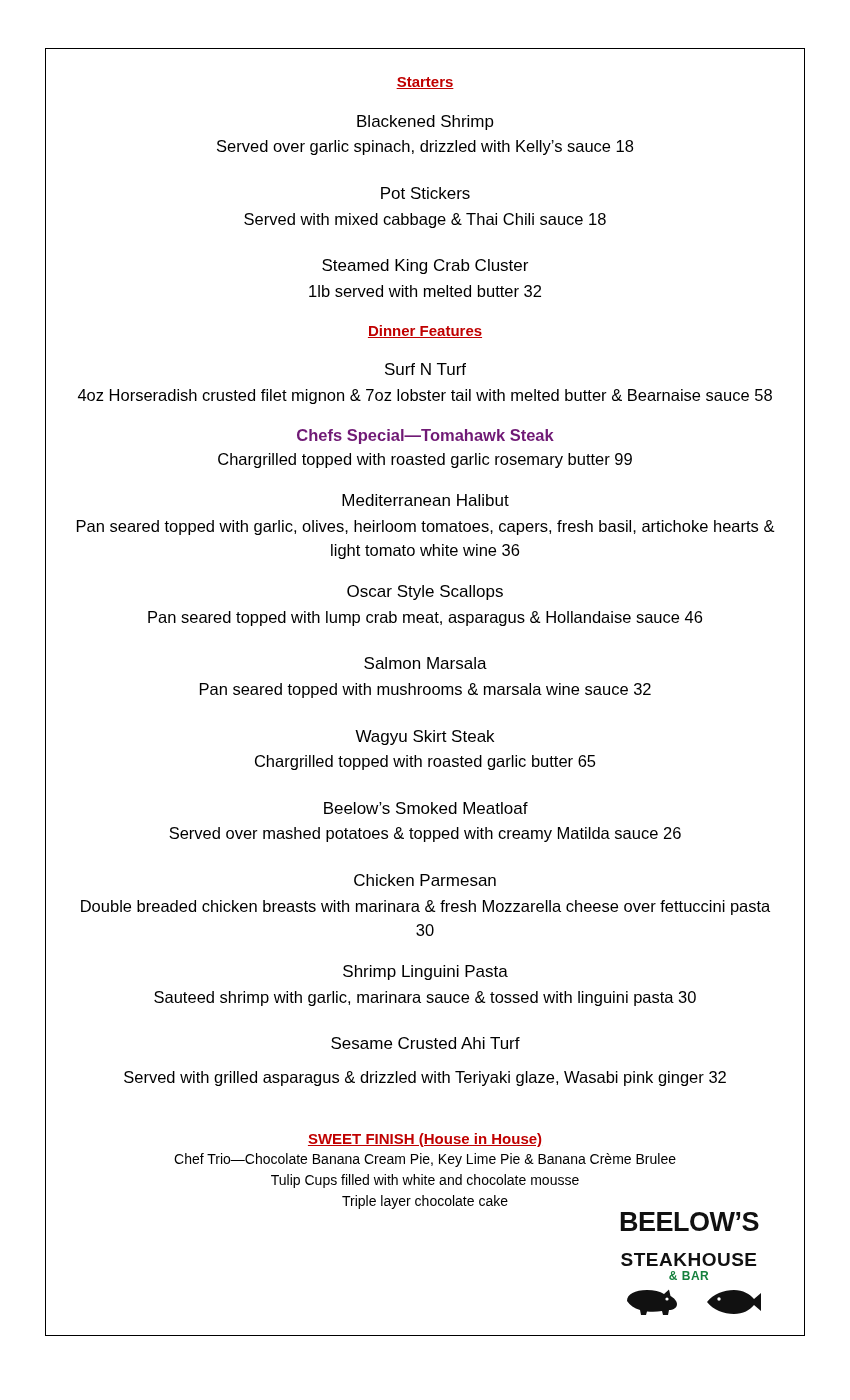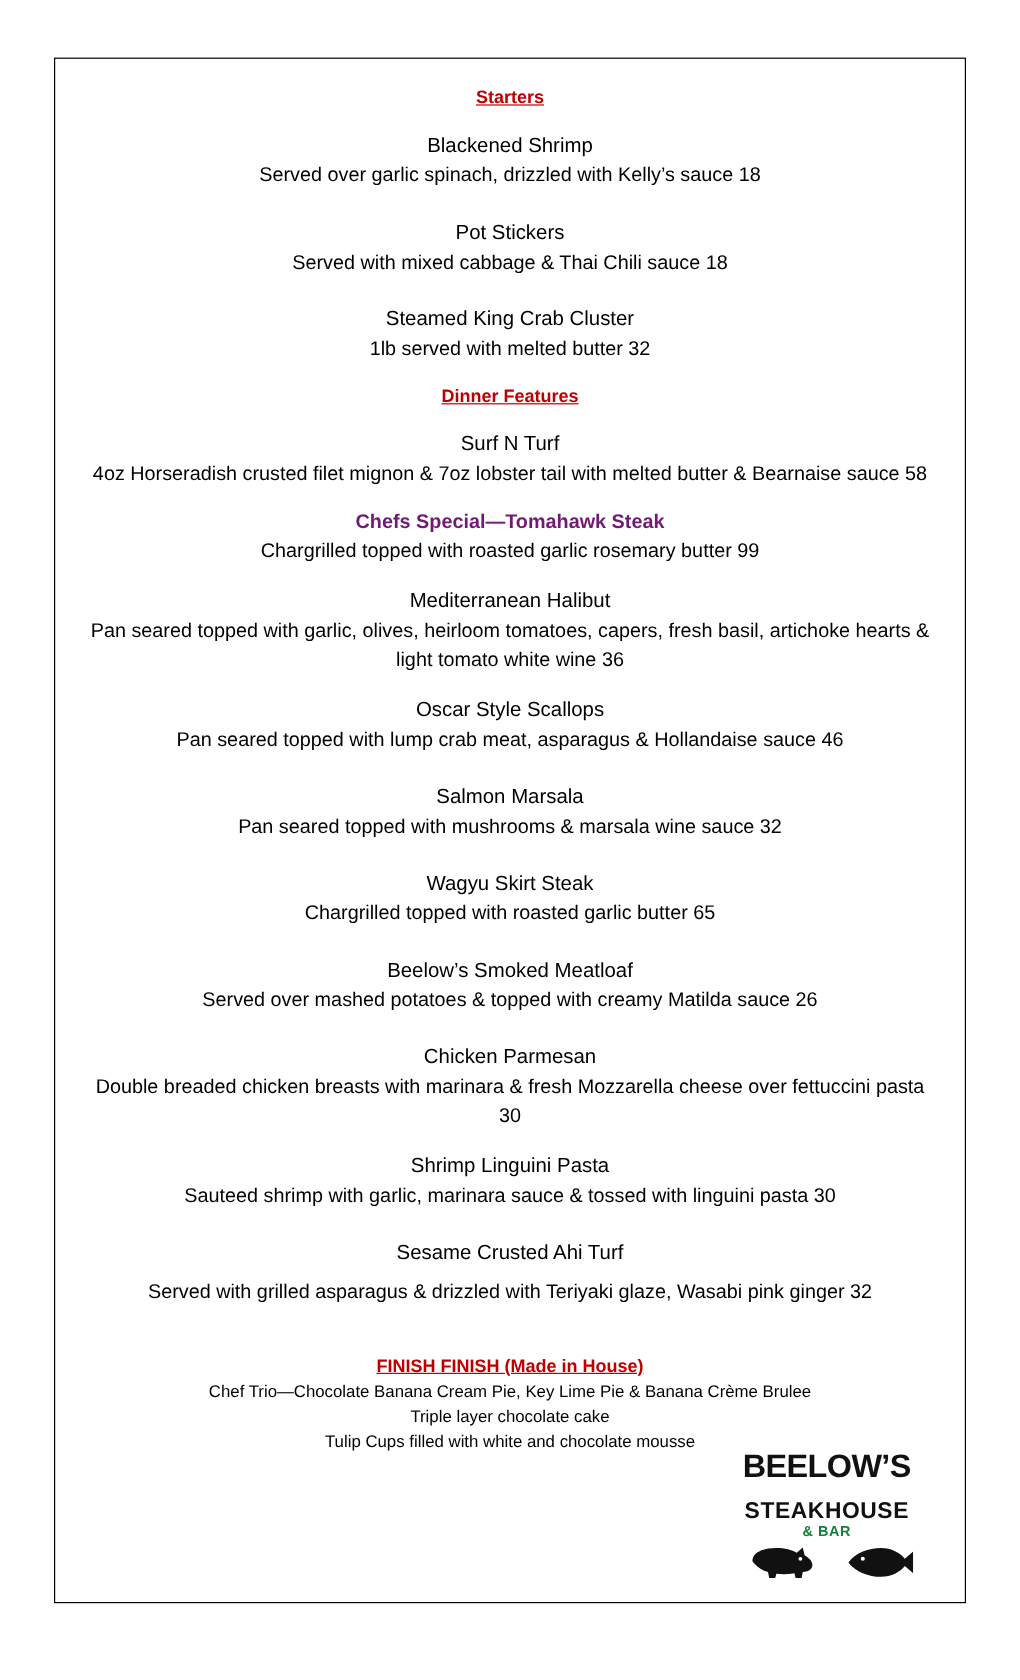--- a/index.html
+++ b/index.html
@@ -191,24 +191,24 @@
 
     <div class="item">
       <div class="item-name">Sesame Crusted Ahi Turf</div>
       <div class="gap-sm"></div>
       <div class="item-desc">Served with grilled asparagus &amp; drizzled with Teriyaki glaze, Wasabi pink ginger  32</div>
     </div>
 
     <div class="gap-lg"></div>
     <div class="gap-md"></div>
 
-    <div class="section-heading">FINISH FINISH (Made in House)</div>
+    <div class="section-heading">SWEET FINISH (House in House)</div>
     <div class="dessert-line">Chef Trio—Chocolate Banana Cream Pie, Key Lime Pie &amp; Banana Crème Brulee</div>
+    <div class="dessert-line">Tulip Cups filled with white and chocolate mousse</div>
     <div class="dessert-line">Triple layer chocolate cake</div>
-    <div class="dessert-line">Tulip Cups filled with white and chocolate mousse</div>
 
   </div>
 
   <div class="logo">
     <div class="logo-name">BEELOW’S</div>
     <div class="logo-sub">STEAKHOUSE</div>
     <div class="logo-amp">&amp; BAR</div>
     <div class="logo-animals">
       <span>
         <svg width="72" height="30" viewBox="0 0 72 30">

